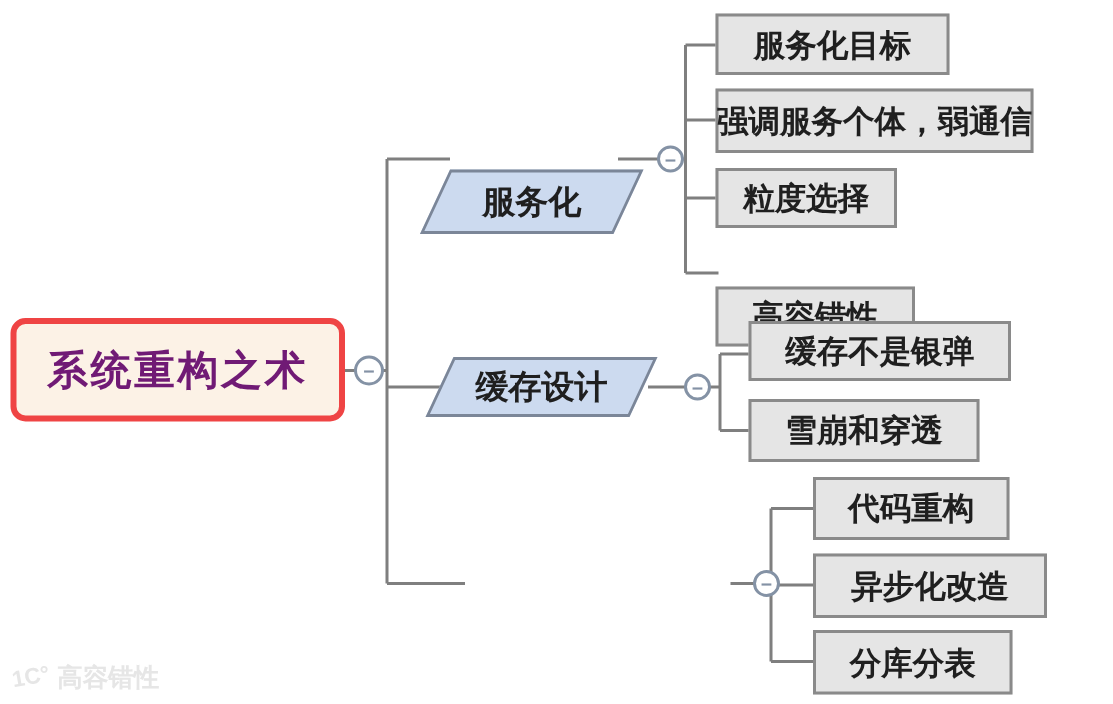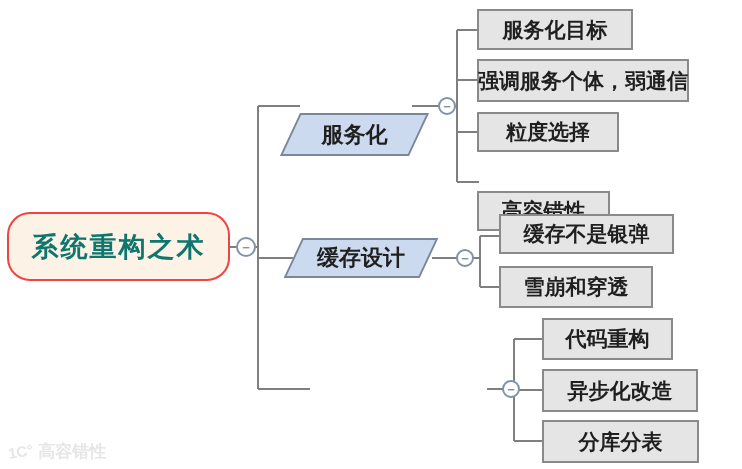--- a/index.html
+++ b/index.html
@@ -7,22 +7,22 @@
     position:relative; width:742px; height:469px; background:#ffffff;
     font-family:"Liberation Sans", sans-serif; overflow:hidden;
   }
   .wires { position:absolute; left:0; top:0; z-index:0; }
   .node {
     position:absolute; display:flex; align-items:center; justify-content:center;
     box-sizing:border-box; color:#1f1f1f; font-weight:bold; z-index:1;
     white-space:nowrap; cursor:default;
   }
   .root {
-    background:#fcf2e6; border:2px solid #ef4444; border-radius:23px;
-    font-size:27px; letter-spacing:2px; color:#0f766e;
+    background:#fcf2e6; border:4px solid #ef4444; border-radius:10px;
+    font-size:27px; letter-spacing:2px; color:#701a75;
   }
   .branch { font-size:22px; background:transparent; }
   .branch .shape {
     position:absolute; top:0; bottom:0; left:11px; right:11px;
     transform:skewX(-25deg); background:#ccdaef; border:2px solid #7b8698;
     box-sizing:border-box;
   }
   .branch .label { position:relative; z-index:1; }
   .leaf { background:#e5e5e5; border:2px solid #8a8a8a; font-size:21px;align-items:center; }
   .collapse {
@@ -84,41 +84,41 @@
     <span class="shape"></span>
     <span class="label">缓存设计</span>
   </div>
 
   <div class="node leaf" style="left:477px; top:9px; width:156px; height:41px;">
     <span>服务化目标</span>
   </div>
   <div class="node leaf" style="left:477px; top:59px; width:212px; height:43px;">
     <span>强调服务个体，弱通信</span>
   </div>
-  <div class="node leaf" style="left:477px; top:112px; width:142px; height:40px;">
+  <div class="node leaf" style="left:477px; top:112px; width:121px; height:40px;">
     <span>粒度选择</span>
   </div>
   <div class="node leaf" style="left:477px; top:163px; width:133px; height:40px;margin-top:28px;">
     <span>高容错性</span>
   </div>
 
   <div class="node leaf" style="left:499px; top:214px; width:175px; height:40px;font-family:Liberation Serif, serif;">
     <span>缓存不是银弹</span>
   </div>
   <div class="node leaf" style="left:542px; top:318px; width:131px; height:42px;">
     <span>代码重构</span>
   </div>
 
   <div class="node leaf" style="left:499px; top:266px; width:154px; height:42px;">
     <span>雪崩和穿透</span>
   </div>
   <div class="node leaf" style="left:542px; top:369px; width:156px; height:43px;">
     <span>异步化改造</span>
   </div>
-  <div class="node leaf" style="left:542px; top:420px; width:157px; height:43px;">
+  <div class="node leaf" style="left:542px; top:420px; width:133px; height:43px;">
     <span>分库分表</span>
   </div>
 
   <div class="collapse" style="left:236px; top:237px; width:20px; height:20px;">
     <span>−</span>
   </div>
   <div class="collapse" style="left:438px; top:97px; width:18px; height:18px;">
     <span>−</span>
   </div>
   <div class="collapse" style="left:456px; top:249px; width:18px; height:18px;">

